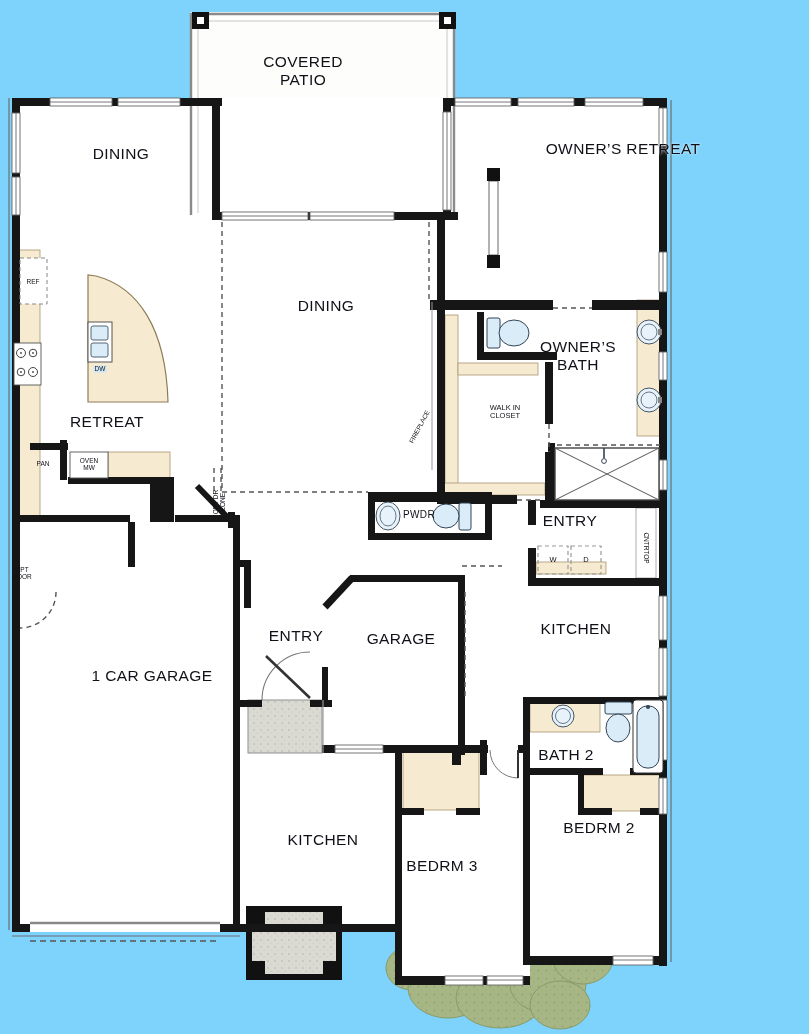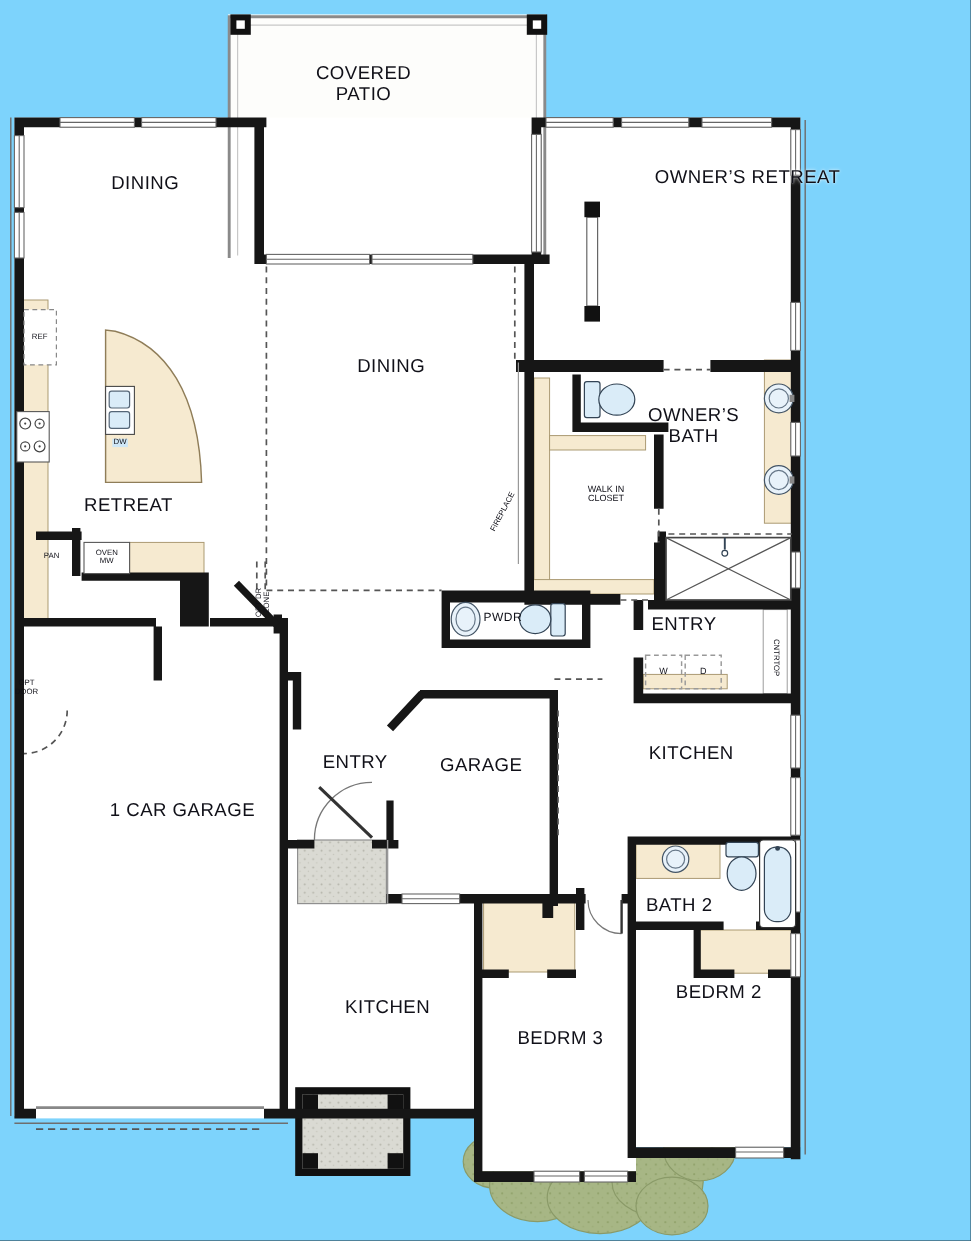--- a/index.html
+++ b/index.html
@@ -269,21 +269,21 @@
   <span class="lbl xs" style="left:505px;top:412px">WALK IN
 CLOSET</span>
   <span class="lbl sm" style="left:419px;top:515px">PWDR</span>
   <span class="lbl" style="left:570px;top:521px">ENTRY</span>
   <span class="lbl" style="left:296px;top:636px">ENTRY</span>
   <span class="lbl" style="left:401px;top:639px">GARAGE</span>
   <span class="lbl" style="left:576px;top:629px">KITCHEN</span>
   <span class="lbl" style="left:152px;top:676px">1 CAR GARAGE</span>
   <span class="lbl" style="left:566px;top:755px">BATH 2</span>
   <span class="lbl" style="left:323px;top:840px">KITCHEN</span>
-  <span class="lbl" style="left:467px;top:866px">BEDRM 3</span>
+  <span class="lbl" style="left:442px;top:866px">BEDRM 3</span>
   <span class="lbl" style="left:599px;top:828px">BEDRM 2</span>
 
   <span class="lbl tiny" style="left:33px;top:282px">REF</span>
   <span class="lbl tiny" style="left:43px;top:464px">PAN</span>
   <span class="lbl tiny" style="left:89px;top:465px">OVEN
 MW</span>
   <span class="lbl tiny hl" style="left:100px;top:369px">DW</span>
   <span class="lbl xs" style="left:553px;top:560px">W</span>
   <span class="lbl xs" style="left:586px;top:560px">D</span>
   <span class="lbl tiny rot90" style="left:646px;top:548px">CNTRTOP</span>

